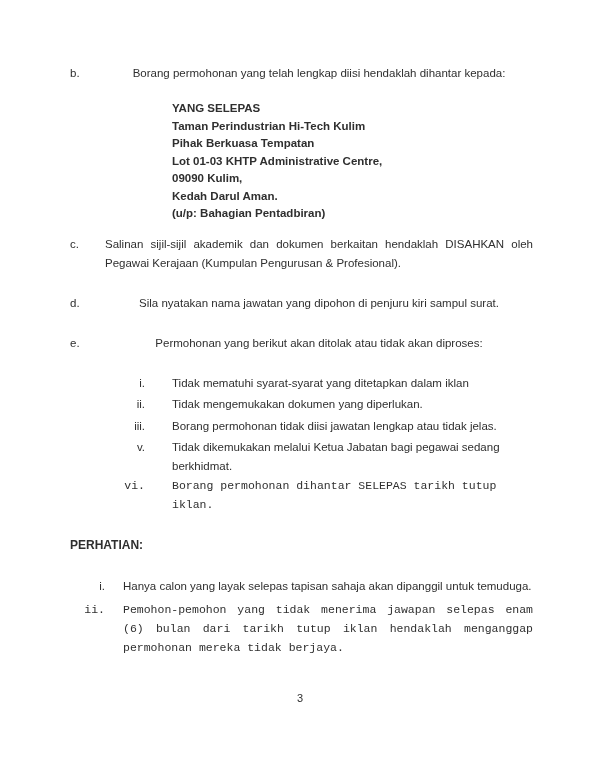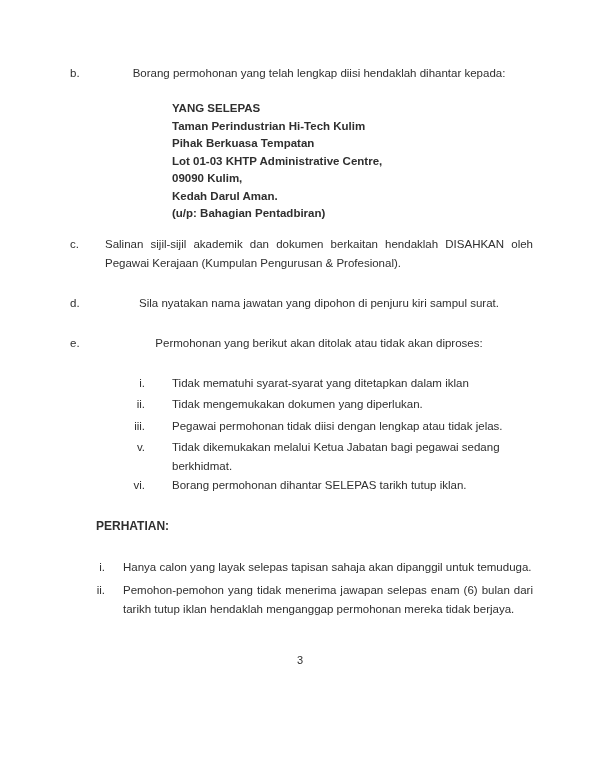--- a/index.html
+++ b/index.html
@@ -54,21 +54,21 @@
   }
   .list2 {
     margin-top: 22px;
     margin-left: 70px;
   }
   .li {
     display: flex;
     line-height: 19px;
     margin-bottom: 2.5px;
   }
-  .li:last-child { margin-bottom: 0; }
+  .li:last-child { margin-bottom: 0; font-family: Liberation Mono, monospace; }
   .list1 .li.no-gap { margin-bottom: 0; }
   .list1 .num {
     flex: none;
     width: 40px;
     text-align: right;
   }
   .list1 .li-text {
     flex: 1;
     margin-left: 27px;
   }
@@ -78,21 +78,21 @@
     width: 35px;
     text-align: right;
   }
   .list2 .li-text {
     flex: 1;
     margin-left: 18px;
     text-align: justify;
   }
   .perhatian {
     margin-top: 21px;
-    margin-left: 96px;
+    margin-left: 70px;
     font-weight: bold;
     font-size: 12px;
     line-height: 20px;
   }
   .page-number {
     margin-top: 32px;
     text-align: center;
     line-height: 19px;
     font-size: 11px;
   }
@@ -136,21 +136,21 @@
     <div class="li">
       <span class="num">i.</span>
       <span class="li-text">Tidak mematuhi syarat-syarat yang ditetapkan dalam iklan</span>
     </div>
     <div class="li">
       <span class="num">ii.</span>
       <span class="li-text">Tidak mengemukakan dokumen yang diperlukan.</span>
     </div>
     <div class="li">
       <span class="num">iii.</span>
-      <span class="li-text">Pegawai permohonan tidak diisi dengan lengkap atau tidak jelas.</span>
+      <span class="li-text">Borang permohonan tidak diisi jawatan lengkap atau tidak jelas.</span>
     </div>
     <div class="li no-gap">
       <span class="num">v.</span>
       <span class="li-text">Tidak dikemukakan melalui Ketua Jabatan bagi pegawai sedang berkhidmat.</span>
     </div>
     <div class="li">
       <span class="num">vi.</span>
       <span class="li-text">Borang permohonan dihantar SELEPAS tarikh tutup iklan.</span>
     </div>
   </div>

